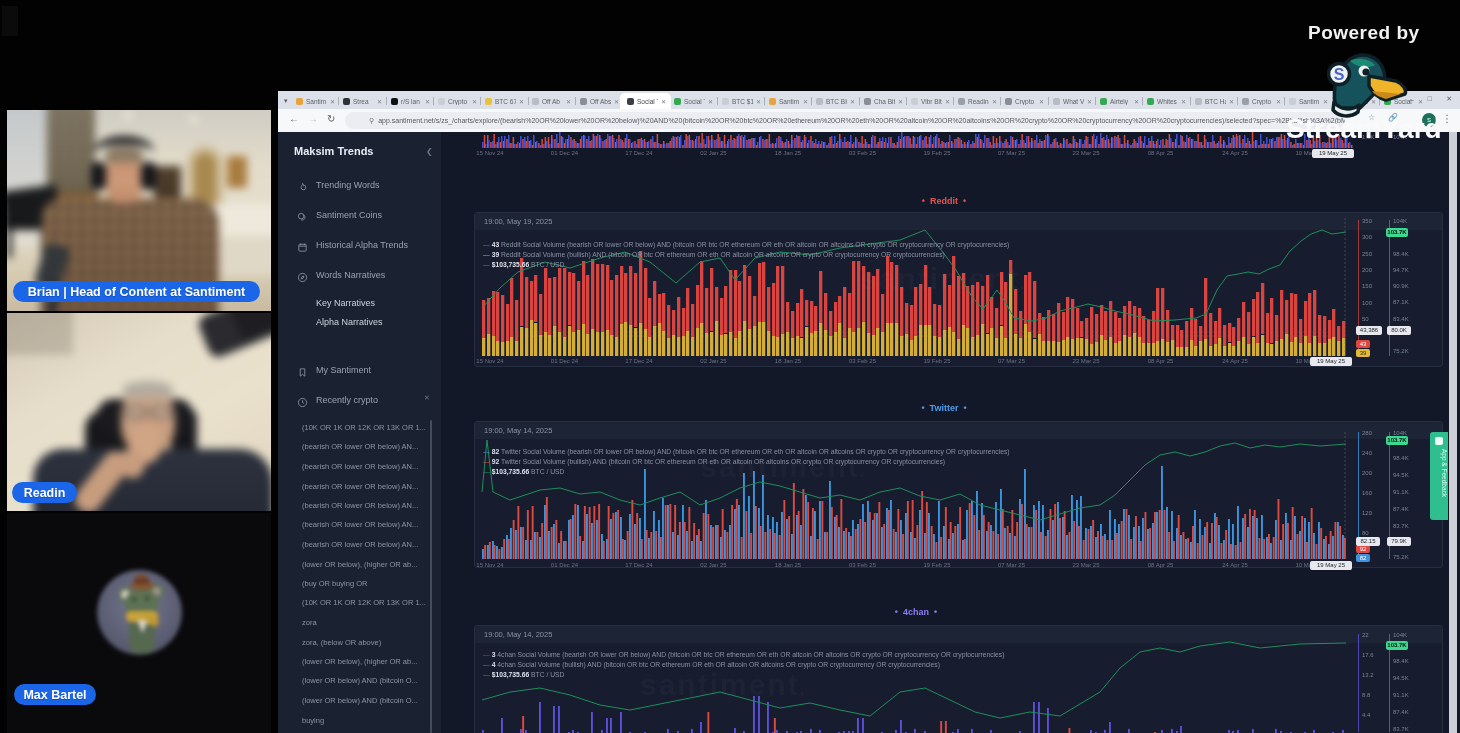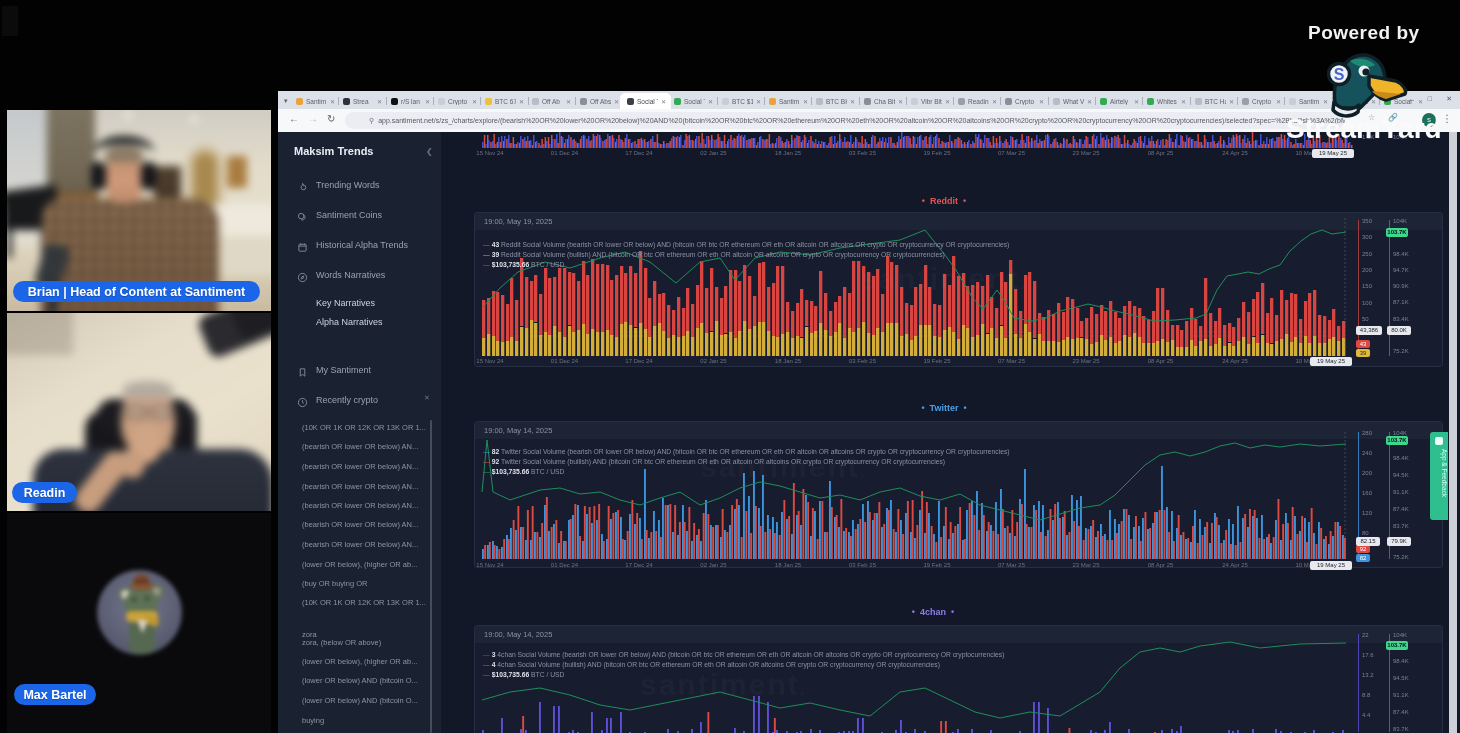--- a/index.html
+++ b/index.html
@@ -1787,21 +1787,21 @@
       <div class="xlab" style="left:719.5px;top:18px;width:28px;text-align:center">07 Mar 25</div>
       <div class="xlab" style="left:794.0px;top:18px;width:28px;text-align:center">23 Mar 25</div>
       <div class="xlab" style="left:868.5px;top:18px;width:28px;text-align:center">08 Apr 25</div>
       <div class="xlab" style="left:943.0px;top:18px;width:28px;text-align:center">24 Apr 25</div>
       <div class="xlab" style="left:1017.5px;top:18px;width:28px;text-align:center">10 May 25</div>
       <div class="abs" style="left:1034px;top:17px;width:42px;height:9px;background:#e7e9ee;border-radius:2px;font-size:6px;color:#22252c;text-align:center;line-height:9px">19 May 25</div>
       <div class="ylab" style="left:1084px;top:2px">1.3K</div>
       <div class="ylab" style="left:1115px;top:2px">104K</div>
       <div class="secthead" style="left:566px;top:64px;color:#e05555">•&nbsp; Reddit &nbsp;•</div>
       <div class="secthead" style="left:566px;top:271px;color:#4b9fe8">•&nbsp; Twitter &nbsp;•</div>
-      <div class="secthead" style="left:555px;top:475px;color:#8b7cf0">•&nbsp; 4chan &nbsp;•</div>
+      <div class="secthead" style="left:538px;top:475px;color:#8b7cf0">•&nbsp; 4chan &nbsp;•</div>
       <div class="wmark" style="left:582px;top:130px">santiment<span style="font-size:18px">.</span></div>
       <div class="wmark" style="left:422px;top:318px">santiment<span style="font-size:18px">.</span></div>
       <div class="wmark" style="left:362px;top:536px">santiment<span style="font-size:18px">.</span></div>
       <div class="abs" style="left:205px;top:108px;font-size:7.5px;color:#8a92a4;white-space:nowrap;transform:scaleX(.90);transform-origin:0 50%"><span style="color:#e0483f">—</span> <b style="color:#dfe3ec">43</b> Reddit Social Volume (bearish OR lower OR below) AND (bitcoin OR btc OR ethereum OR eth OR altcoin OR altcoins OR crypto OR cryptocurrency OR cryptocurrencies)</div>
       <div class="abs" style="left:205px;top:118px;font-size:7.5px;color:#8a92a4;white-space:nowrap;transform:scaleX(.90);transform-origin:0 50%"><span style="color:#d4ad39">—</span> <b style="color:#dfe3ec">39</b> Reddit Social Volume (bullish) AND (bitcoin OR btc OR ethereum OR eth OR altcoin OR altcoins OR crypto OR cryptocurrency OR cryptocurrencies)</div>
       <div class="abs" style="left:205px;top:128px;font-size:7.5px;color:#8a92a4;white-space:nowrap;transform:scaleX(.90);transform-origin:0 50%"><span style="color:#1e9e63">—</span> <b style="color:#dfe3ec">$103,735.66</b> BTC / USD</div>
       <div class="abs" style="left:205px;top:315px;font-size:7.5px;color:#8a92a4;white-space:nowrap;transform:scaleX(.90);transform-origin:0 50%"><span style="color:#3b94dd">—</span> <b style="color:#dfe3ec">82</b> Twitter Social Volume (bearish OR lower OR below) AND (bitcoin OR btc OR ethereum OR eth OR altcoin OR altcoins OR crypto OR cryptocurrency OR cryptocurrencies)</div>
       <div class="abs" style="left:205px;top:325px;font-size:7.5px;color:#8a92a4;white-space:nowrap;transform:scaleX(.90);transform-origin:0 50%"><span style="color:#dd4b42">—</span> <b style="color:#dfe3ec">92</b> Twitter Social Volume (bullish) AND (bitcoin OR btc OR ethereum OR eth OR altcoin OR altcoins OR crypto OR cryptocurrency OR cryptocurrencies)</div>
       <div class="abs" style="left:205px;top:335px;font-size:7.5px;color:#8a92a4;white-space:nowrap;transform:scaleX(.90);transform-origin:0 50%"><span style="color:#1e9e63">—</span> <b style="color:#dfe3ec">$103,735.66</b> BTC / USD</div>
       <div class="abs" style="left:205px;top:518px;font-size:7.5px;color:#8a92a4;white-space:nowrap;transform:scaleX(.90);transform-origin:0 50%"><span style="color:#5b50d6">—</span> <b style="color:#dfe3ec">3</b> 4chan Social Volume (bearish OR lower OR below) AND (bitcoin OR btc OR ethereum OR eth OR altcoin OR altcoins OR crypto OR cryptocurrency OR cryptocurrencies)</div>
@@ -1930,21 +1930,21 @@
         <div class="rvitem" style="top:291px">(10K OR 1K OR 12K OR 13K OR 1...</div>
         <div class="rvitem" style="top:310px">(bearish OR lower OR below) AN...</div>
         <div class="rvitem" style="top:330px">(bearish OR lower OR below) AN...</div>
         <div class="rvitem" style="top:350px">(bearish OR lower OR below) AN...</div>
         <div class="rvitem" style="top:369px">(bearish OR lower OR below) AN...</div>
         <div class="rvitem" style="top:388px">(bearish OR lower OR below) AN...</div>
         <div class="rvitem" style="top:408px">(bearish OR lower OR below) AN...</div>
         <div class="rvitem" style="top:428px">(lower OR below), (higher OR ab...</div>
         <div class="rvitem" style="top:447px">(buy OR buying OR</div>
         <div class="rvitem" style="top:466px">(10K OR 1K OR 12K OR 13K OR 1...</div>
-        <div class="rvitem" style="top:498px">zora</div>
+        <div class="rvitem" style="top:486px">zora</div>
         <div class="rvitem" style="top:506px">zora, (below OR above)</div>
         <div class="rvitem" style="top:525px">(lower OR below), (higher OR ab...</div>
         <div class="rvitem" style="top:544px">(lower OR below) AND (bitcoin O...</div>
         <div class="rvitem" style="top:564px">(lower OR below) AND (bitcoin O...</div>
         <div class="rvitem" style="top:584px">buying</div>
         <div class="abs" style="left:152px;top:288px;width:2px;height:313px;background:#454c5e;border-radius:1px"></div>
     </div>
   </div>
   <div id="scrollbar"></div>
 </div>

